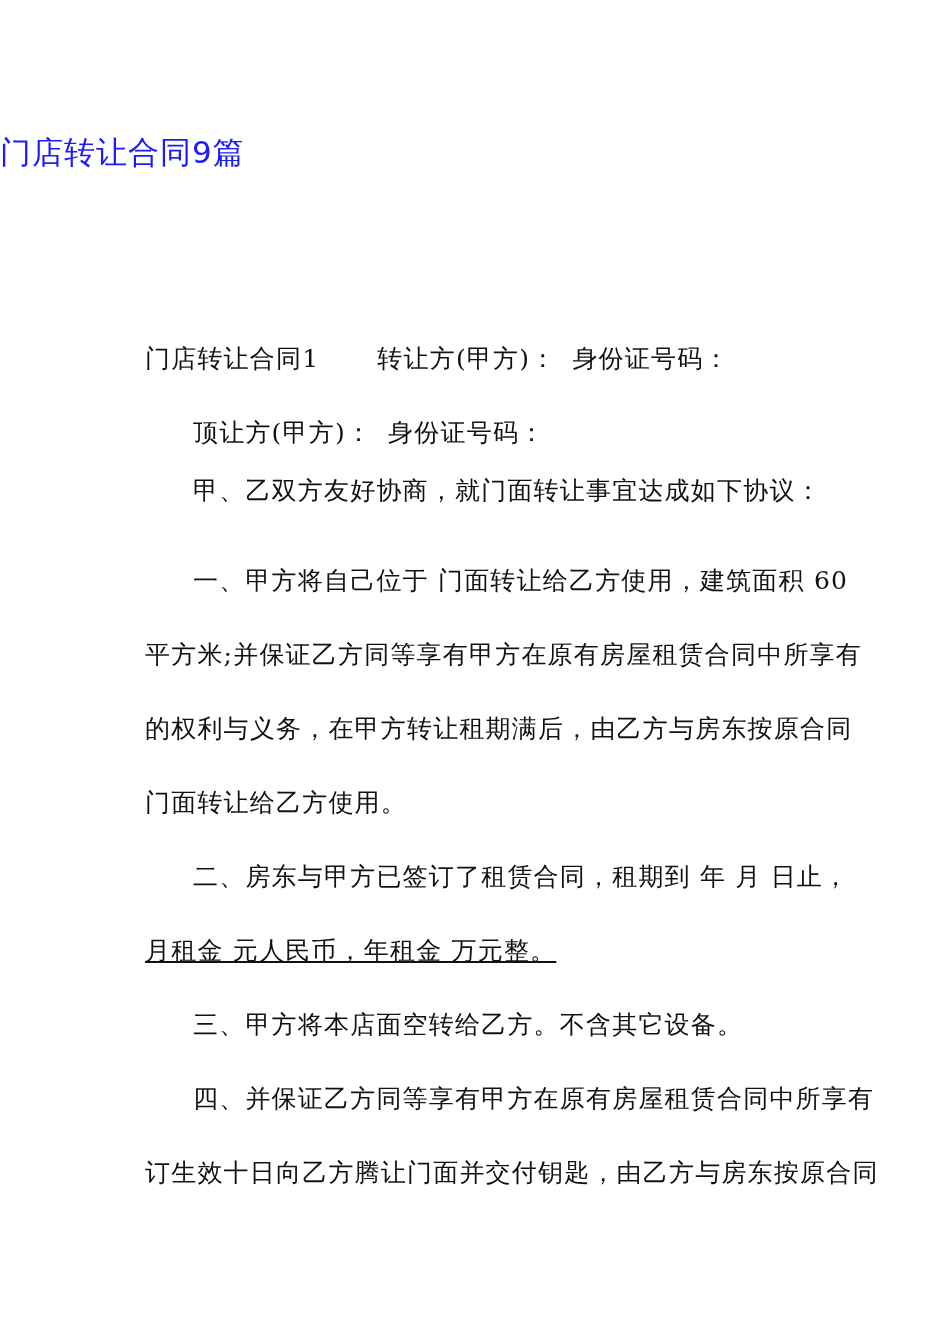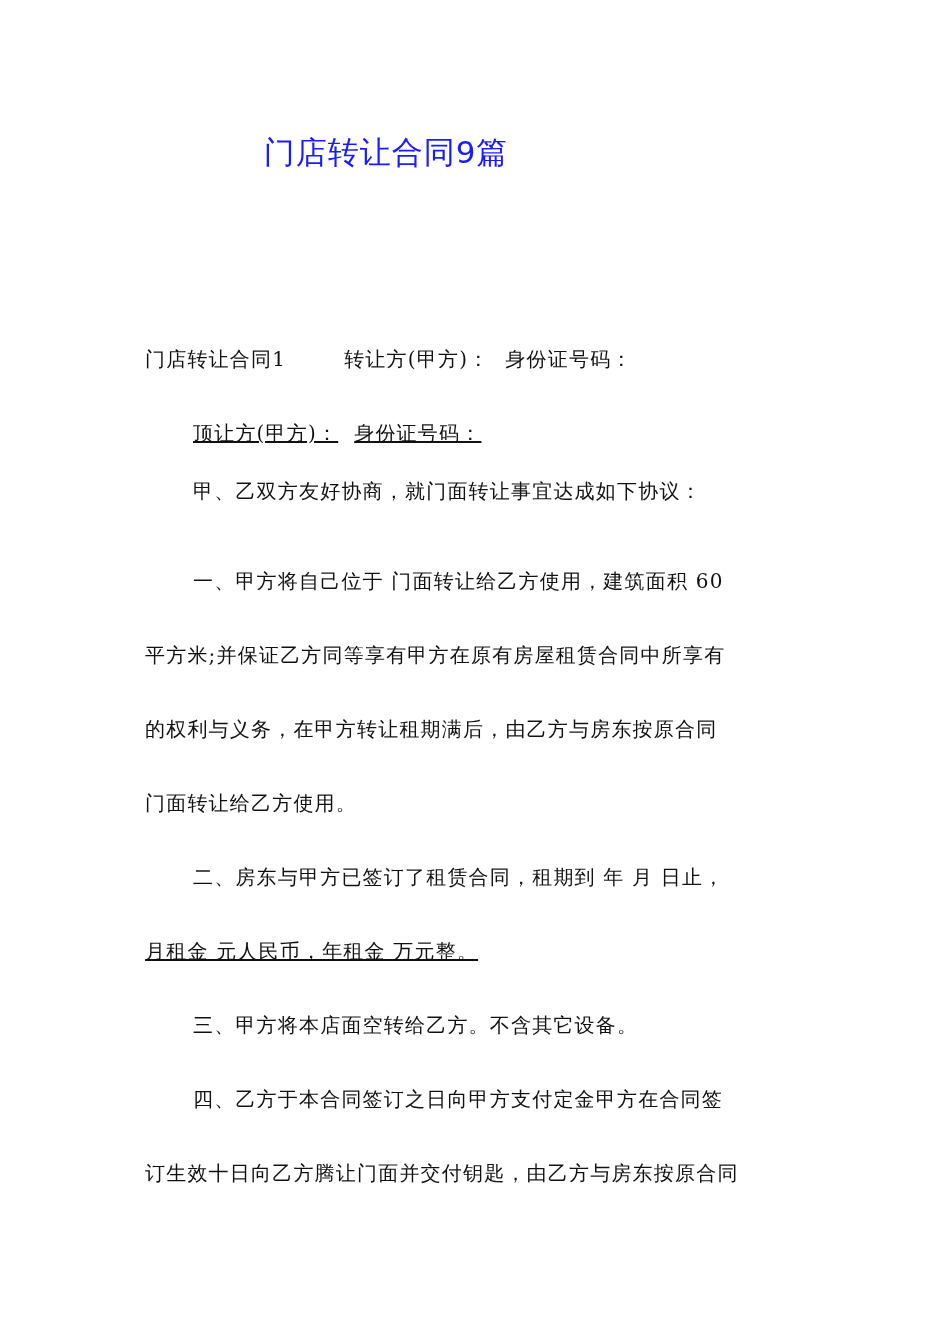--- a/index.html
+++ b/index.html
@@ -1,43 +1,43 @@
 <!DOCTYPE html>
 <html><head>
   <meta charset="utf-8">
   <style>
     html, body { margin: 0; padding: 0; background: #ffffff; }
     body { width: 950px; height: 1344px; position: relative; overflow: hidden;
            font-family: "DejaVu Serif", "Liberation Serif", serif; color: #111111; }
-    .title { position: absolute; left: 0; width: 772px; top: 128px; text-align: center;
+    .title { position: absolute; left: 0; width: 772px; top: 128px; text-align: left;
              font-family: "DejaVu Sans", "Liberation Sans", sans-serif;
              font-size: 31px; color: #1a1aff; letter-spacing: 1px; line-height: 48px; }
     .line { position: absolute; left: 145px; white-space: nowrap;
-            font-size: 20px; line-height: 30px; letter-spacing: 1.2px; }
+            font-size: 25px; line-height: 30px; letter-spacing: 1.2px; }
     .indent { left: 193px; }
     .gap { display: inline-block; width: 58px; }
     .gap2 { display: inline-block; width: 16px; }
   </style>
 </head>
 <body>
 
 <div>
   <div class="title">门店转让合同9篇</div>
 
   <div class="line" style="top:344px;">
     <span>门店转让合同1</span><span class="gap"></span><span>转让方(甲方)：</span><span class="gap2"></span><span>身份证号码：</span>
   </div>
 
-  <div class="line indent" style="top:418px;text-decoration:underline;">
+  <div class="line indent" style="top:418px;">
     <span>顶让方(甲方)：</span><span class="gap2"></span><span>身份证号码：</span>
   </div>
 
   <div class="line indent" style="top:476px;">甲、乙双方友好协商，就门面转让事宜达成如下协议：</div>
   <div class="line indent" style="top:566px;">一、甲方将自己位于 门面转让给乙方使用，建筑面积 60</div>
   <div class="line" style="top:640px;text-align:center;">平方米;并保证乙方同等享有甲方在原有房屋租赁合同中所享有</div>
   <div class="line" style="top:714px;">的权利与义务，在甲方转让租期满后，由乙方与房东按原合同</div>
   <div class="line" style="top:788px;">门面转让给乙方使用。</div>
   <div class="line indent" style="top:862px;">二、房东与甲方已签订了租赁合同，租期到 年 月 日止，</div>
   <div class="line" style="top:936px;text-decoration:underline;">月租金 元人民币，年租金 万元整。</div>
   <div class="line indent" style="top:1010px;text-align:right;">三、甲方将本店面空转给乙方。不含其它设备。</div>
-  <div class="line indent" style="top:1084px;">四、乙方于本合同签订之日向甲方支付定金甲方在合同签</div>
+  <div class="line indent" style="top:1084px;">四、并保证乙方同等享有甲方在原有房屋租赁合同中所享有</div>
   <div class="line" style="top:1158px;">订生效十日向乙方腾让门面并交付钥匙，由乙方与房东按原合同</div>
 </div>
 
 </body></html>

